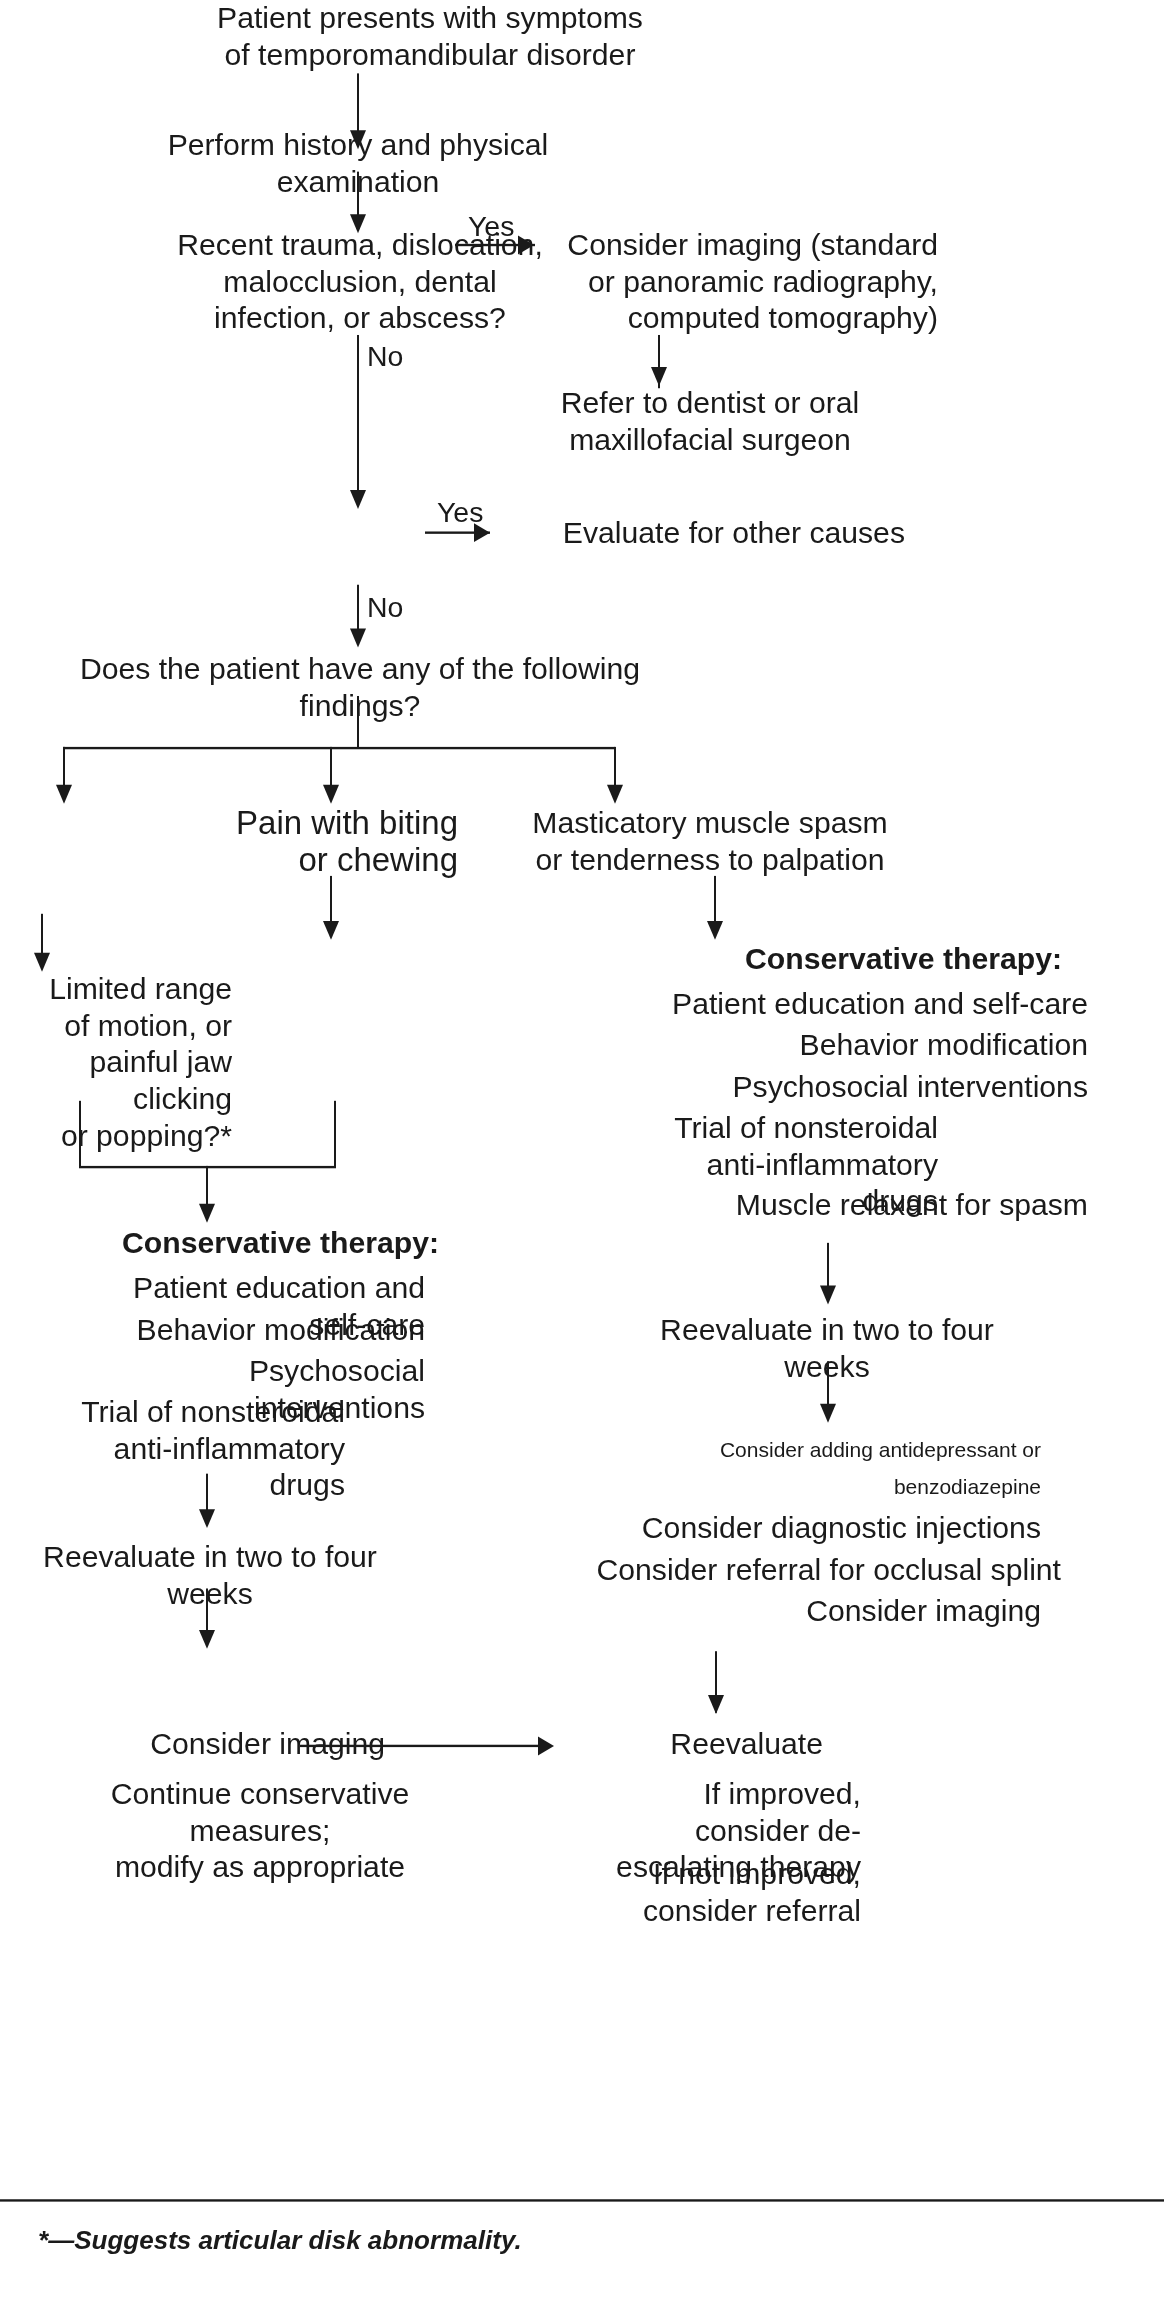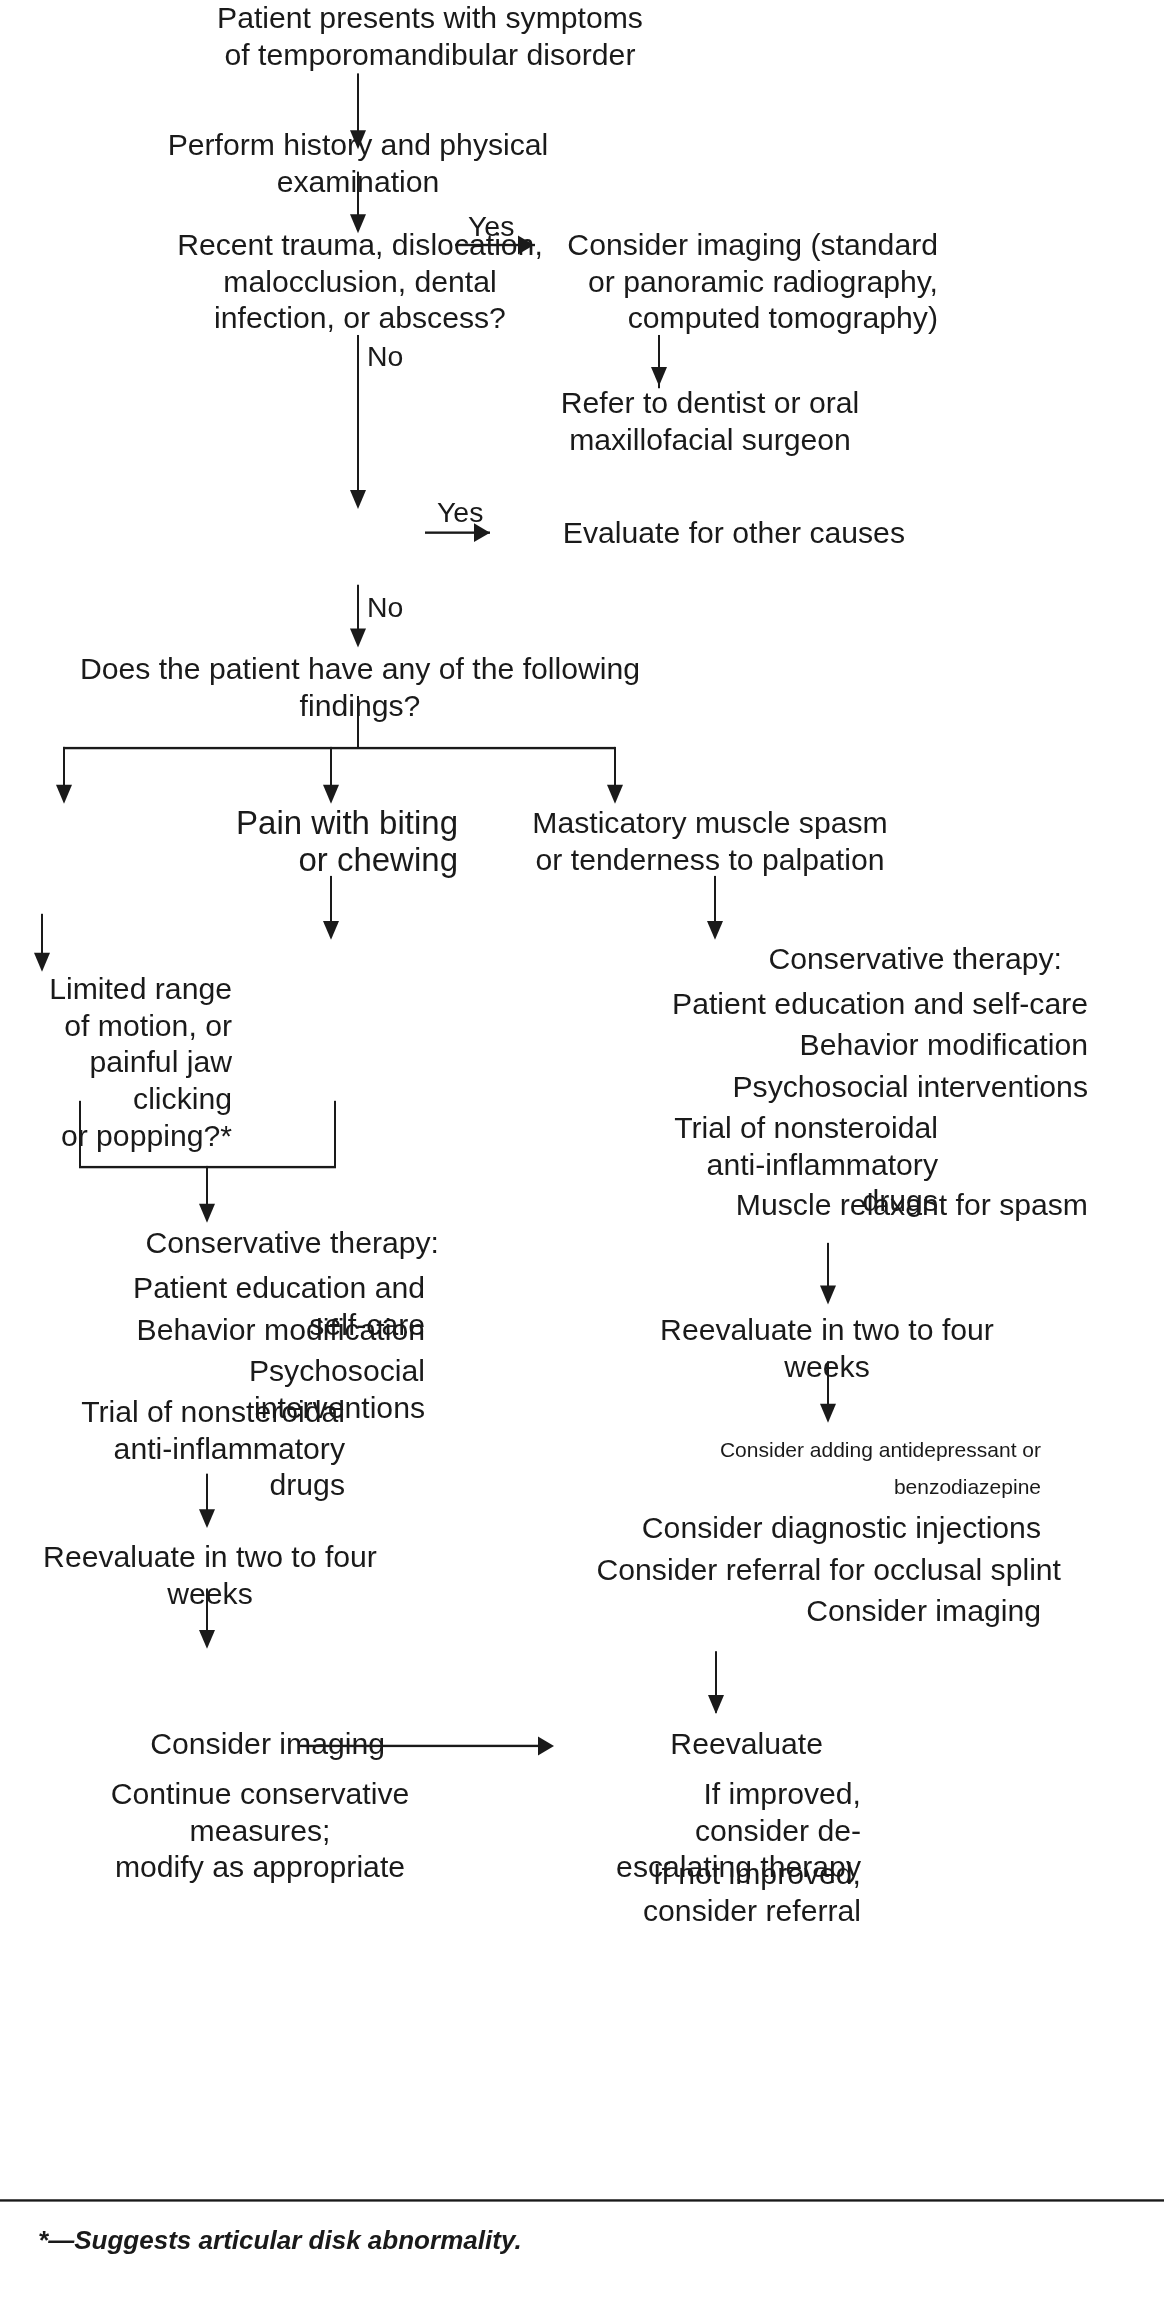--- a/index.html
+++ b/index.html
@@ -18,21 +18,21 @@
   }
   .node {
     position: absolute;
     font-size: 25.5px;
     line-height: 31px;
     color: #1a1a1a;
     white-space: pre-line;
   }
   .center { text-align: center; }
   .left   { text-align: right; }
-  .bold   { font-weight: normal; }
+  .bold   { font-weight: bold; }
   .edge-label {
     position: absolute;
     font-size: 24px;
     line-height: 26px;
     color: #1a1a1a;
   }
   
   .vline {
     position: absolute;
     width: 2px;

